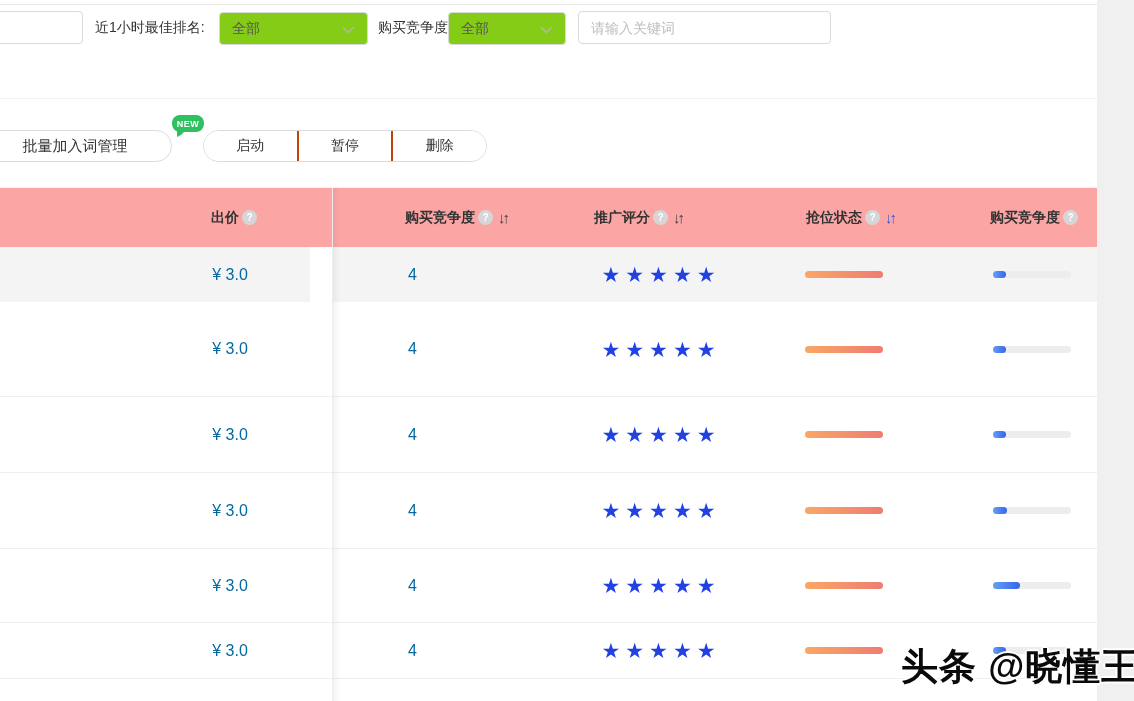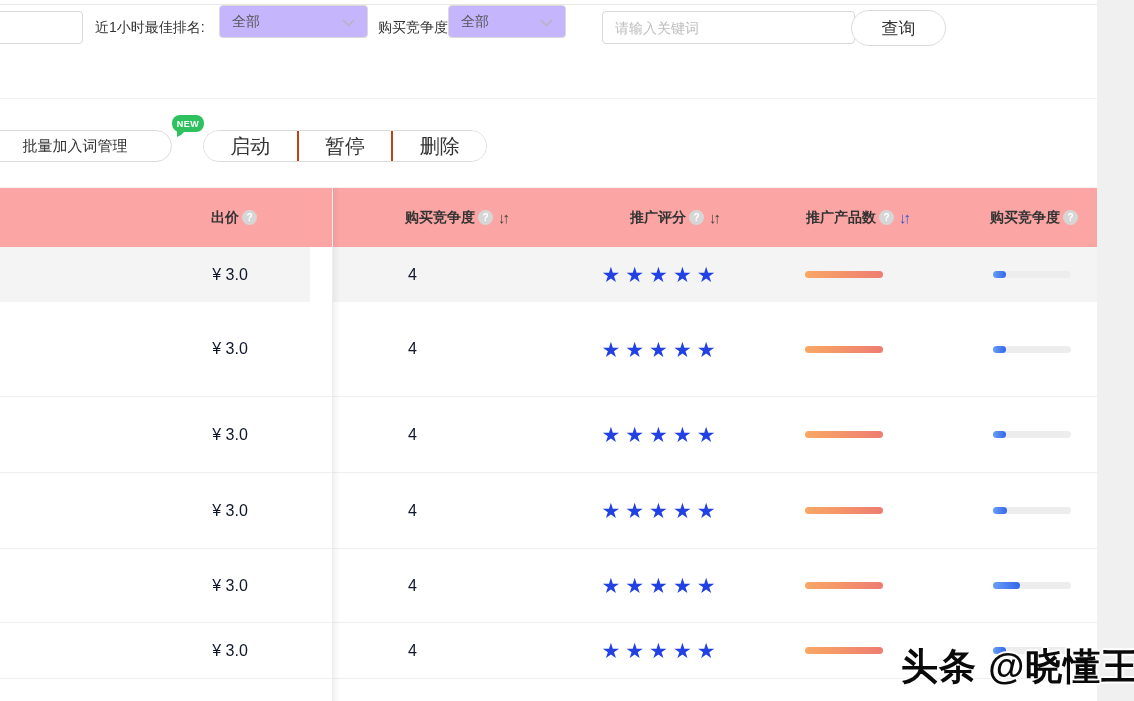--- a/index.html
+++ b/index.html
@@ -11,56 +11,56 @@
 
   .top-hairline{position:absolute;left:0;top:4px;width:1097px;height:1px;background:#e9e9e9;}
   .filter-divider{position:absolute;left:0;top:98px;width:1097px;height:1px;background:#f1f1f1;}
 
   
   .cut-input{position:absolute;left:-12px;top:11px;width:95px;height:33px;border:1px solid #d9d9d9;
     border-radius:4px;box-sizing:border-box;background:#fff;outline:none;padding:0 8px;font-size:14px;}
   .flabel{position:absolute;top:19px;font-size:14px;color:#333;white-space:nowrap;}
   .lbl-rank{left:95px;}
   .lbl-status{left:378px;}
-  .select{position:absolute;top:5px;height:33px;border:1px solid #d9d9d9;border-radius:4px;
-    box-sizing:border-box;background:#c4b5fd;display:flex;align-items:center;justify-content:space-between;
+  .select{position:absolute;top:12px;height:33px;border:1px solid #d9d9d9;border-radius:4px;
+    box-sizing:border-box;background:#84cc16;display:flex;align-items:center;justify-content:space-between;
     padding:0 12px;cursor:pointer;gap:20px;}
   .select .val{font-size:14px;color:#555;}
   .sel-rank{left:219px;width:149px;}
   .sel-status{left:448px;width:118px;}
-  .kw-input{position:absolute;left:602px;top:11px;width:253px;height:33px;border:1px solid #d9d9d9;
+  .kw-input{position:absolute;left:578px;top:11px;width:253px;height:33px;border:1px solid #d9d9d9;
     border-radius:4px;box-sizing:border-box;padding:0 12px;font-size:14px;color:#333;outline:none;}
   .kw-input::placeholder{color:#bdbdbd;}
   .query-btn{position:absolute;left:851px;top:10px;width:95px;height:36px;border:1px solid #dcdcdc;
     border-radius:18px;background:#fff;font-size:17px;color:#333;cursor:pointer;
     display:flex;align-items:center;justify-content:center;font-family:inherit;}
 
   
   .batch-btn{position:absolute;left:-22px;top:130px;width:194px;height:32px;border:1px solid #dcdcdc;
     border-radius:16px;background:#fff;font-size:15px;color:#333;cursor:pointer;
     display:flex;align-items:center;justify-content:center;font-family:inherit;}
   .new-badge{position:absolute;left:172px;top:115px;min-width:32px;height:17px;background:#2fc160;
     border-radius:8px;color:#fff;font-size:9px;font-weight:bold;letter-spacing:.5px;
     display:flex;align-items:center;justify-content:center;padding:0 4px;box-sizing:border-box;z-index:3;}
   .new-badge:after{content:"";position:absolute;left:5px;bottom:-5px;border:4px solid transparent;
     border-top-color:#2fc160;border-left-color:#2fc160;border-bottom-width:2px;}
   .btn-group{position:absolute;left:203px;top:130px;width:284px;height:32px;border:1px solid #dcdcdc;
     border-radius:16px;background:#fff;display:flex;box-sizing:border-box;overflow:hidden;}
-  .btn-group .seg{flex:1;display:flex;align-items:center;justify-content:center;font-size:20px;
+  .btn-group .seg{flex:1;display:flex;align-items:center;justify-content:center;font-size:14px;
     color:#333;cursor:pointer;background:#fff;border:none;font-family:Liberation Sans, sans-serif;}
   .btn-group .seg + .seg{border-left:2px solid #c2410c;}
 
   
   .table-top{position:absolute;left:0;top:187px;width:1097px;height:1px;background:#f2f2f2;}
   .thead{position:absolute;left:0;top:188px;width:1097px;height:59px;background:#fca5a5;}
   .hcell{position:absolute;top:0;bottom:0;display:flex;align-items:center;font-size:14px;
     font-weight:bold;color:#333;white-space:nowrap;}
   .hc-bid{left:97px;width:160px;justify-content:flex-end;}
   .hc-count{left:405px;}
-  .hc-rating{left:630px;}
+  .hc-rating{left:594px;}
   .hc-heat{left:806px;}
   .hc-comp{left:990px;}
   .help-icon{display:inline-flex;align-items:center;justify-content:center;width:15px;height:15px;
     border-radius:50%;background:#d6d6d6;color:#fff;font-size:10px;font-weight:bold;margin-left:3px;
     cursor:pointer;flex:0 0 auto;}
   .sort-icon{font-size:15px;letter-spacing:-3px;margin-left:5px;color:#444;cursor:pointer;font-weight:normal;}
   .sort-icon.active{color:#2e5bd9;}
 
   .row{position:absolute;left:0;width:1097px;background:#fff;}
   .row.hl{background:#f4f4f5;}
@@ -72,21 +72,21 @@
   .r5{top:549px;height:74px;}
   .r6{top:623px;height:56px;}
   .r7{top:679px;height:22px;}
   .gap-white{position:absolute;left:310px;top:0;bottom:0;width:23px;background:#fff;}
   .cell{position:absolute;top:0;bottom:0;display:flex;align-items:center;}
   .c-bid{left:180px;width:100px;justify-content:center;}
   .c-count{left:370px;width:85px;justify-content:center;}
   .c-rating{left:598px;width:126px;justify-content:center;}
   .c-heat{left:805px;width:78px;}
   .c-comp{left:993px;width:78px;}
-  .bid-val,.count-val{font-size:16px;color:#0f172a;cursor:pointer;}
+  .bid-val,.count-val{font-size:16px;color:#0369a1;cursor:pointer;}
   .stars{font-size:21px;color:#2141e2;letter-spacing:5px;line-height:1;}
   .heat-track{width:78px;height:7px;border-radius:4px;}
   .heat-fill{height:7px;border-radius:4px;background:linear-gradient(90deg,#f9a765,#ee7d72);}
   .comp-track{width:78px;height:7px;border-radius:4px;background:#ededed;}
   .comp-fill{height:7px;border-radius:4px;background:linear-gradient(90deg,#68a0f2,#3365ec);}
 
   .fixed-border{position:absolute;left:332px;top:188px;width:1px;height:513px;background:#ededed;z-index:2;}
   .fixed-shadow{position:absolute;left:333px;top:188px;width:7px;height:513px;z-index:2;
     background:linear-gradient(90deg,rgba(0,0,0,0.05),rgba(0,0,0,0));}
 
@@ -117,21 +117,20 @@
   <span class="flabel lbl-status">购买竞争度:</span>
   <div class="select sel-status">
     <span class="val">全部</span>
     <span>
       <svg width="13" height="8" viewBox="0 0 13 8">
           <path d="M1 1 L6.5 6.5 L12 1" fill="none" stroke="#b5b5b5" stroke-width="1.4"></path>
         </svg>
     </span>
   </div>
   <input class="kw-input" type="text" placeholder="请输入关键词" style="">
-  <button class="query-btn">查询</button>
 
   <div class="filter-divider"></div>
 
   <button class="batch-btn">批量加入词管理</button>
   <span class="new-badge">NEW</span>
   <div class="btn-group">
     <button class="seg">启动</button>
     <button class="seg">暂停</button>
     <button class="seg">删除</button>
   </div>
@@ -147,21 +146,21 @@
       <span>购买竞争度</span>
       <span class="help-icon">?</span>
       <span class="sort-icon">↓↑</span>
     </div>
     <div class="hcell hc-rating">
       <span>推广评分</span>
       <span class="help-icon">?</span>
       <span class="sort-icon">↓↑</span>
     </div>
     <div class="hcell hc-heat">
-      <span>推广产品数</span>
+      <span>抢位状态</span>
       <span class="help-icon">?</span>
       <span class="sort-icon active">↓↑</span>
     </div>
     <div class="hcell hc-comp">
       <span>购买竞争度</span>
       <span class="help-icon">?</span>
     </div>
   </div>
 
   <div class="row hl r1">

